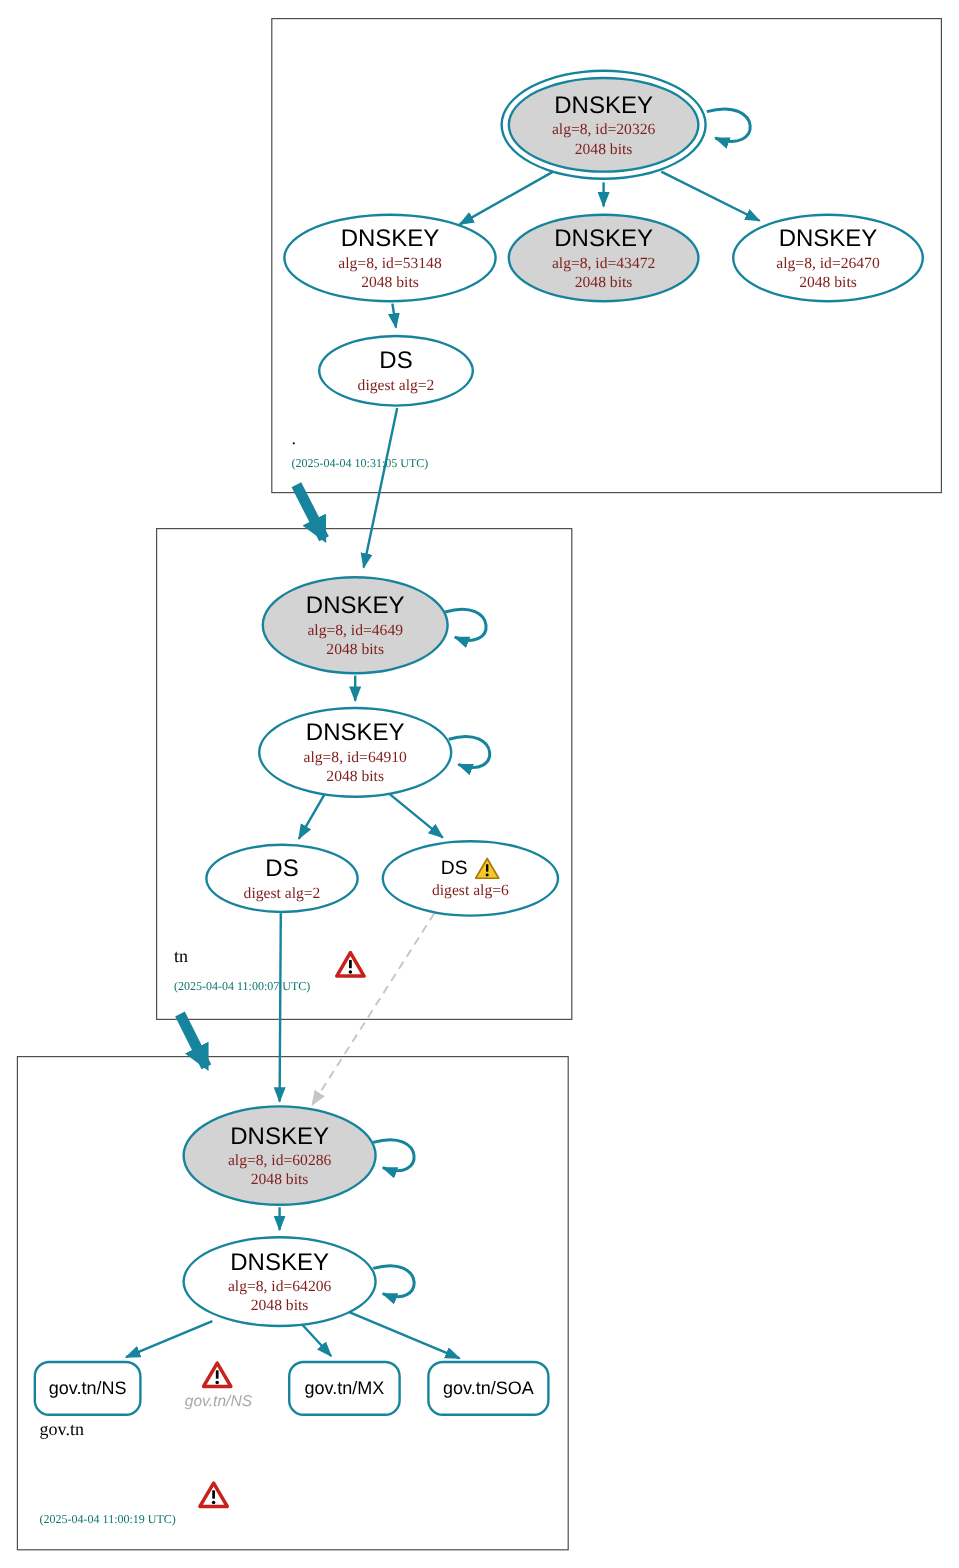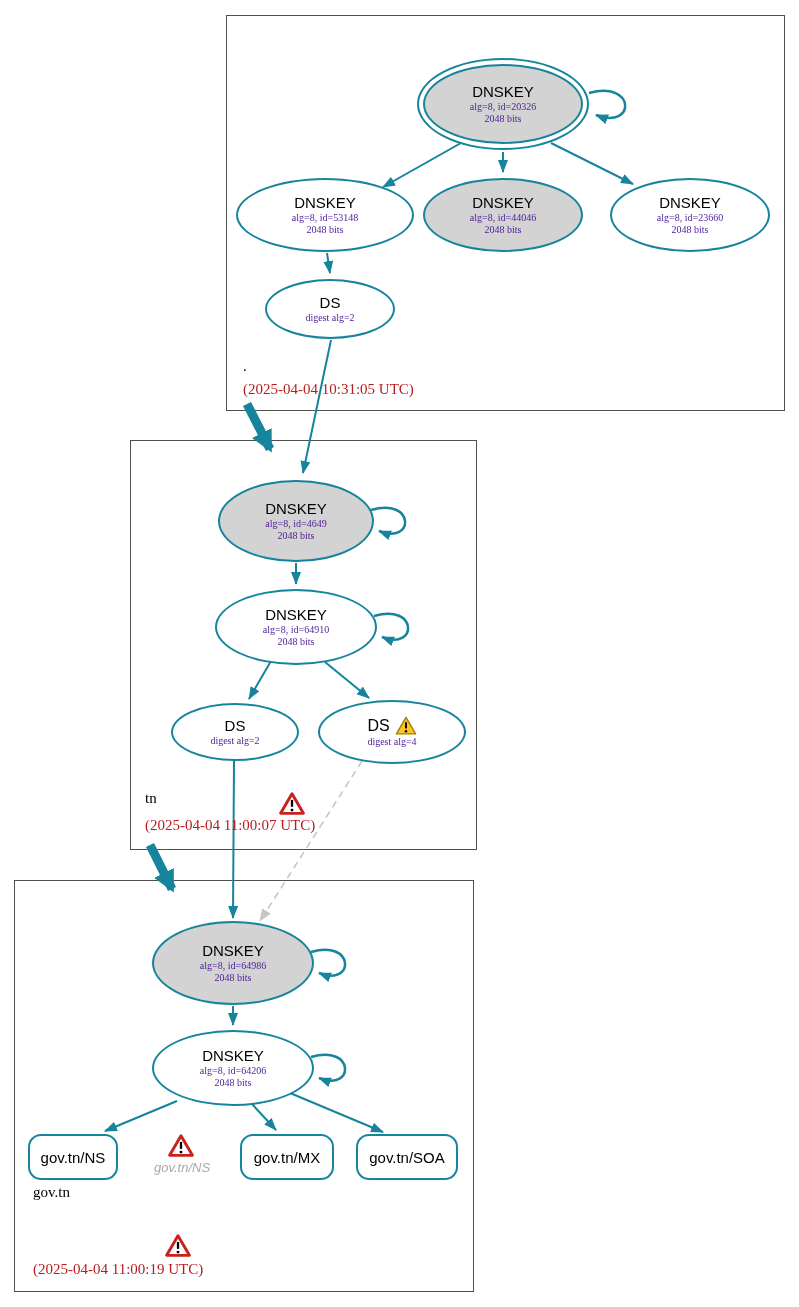--- a/index.html
+++ b/index.html
@@ -7,28 +7,28 @@
           font-family:"Liberation Serif", serif;}
   .zone-box{position:absolute;border:1px solid #4f4f4f;background:transparent;z-index:1;}
   .edges{position:absolute;left:0;top:0;z-index:5;pointer-events:none;}
   .node{position:absolute;z-index:10;display:flex;flex-direction:column;align-items:center;
         justify-content:center;text-align:center;box-sizing:border-box;background:#fff;}
   .ellipse{border:2.5px solid #16849c;border-radius:50%;}
   .gray{background:#d3d3d3;}
   .double{padding:4px;background:#fff;position:relative;}
   .double .ring{position:absolute;inset:4px;border:2.5px solid #16849c;border-radius:50%;
         background:#d3d3d3;display:flex;flex-direction:column;align-items:center;justify-content:center;}
-  .ntitle{font-family:"Liberation Sans", sans-serif;font-size:15px;color:#000;line-height:1.15;}
+  .ntitle{font-family:"Liberation Sans", sans-serif;font-size:20px;color:#000;line-height:1.15;}
   .ntitle-row{display:flex;align-items:center;gap:5px;font-family:"Liberation Sans", sans-serif;
         font-size:16px;color:#000;line-height:1.15;}
-  .ndetail{font-size:10px;color:#4c1d95;line-height:1.2;}
+  .ndetail{font-size:13px;color:#7f1d1d;line-height:1.2;}
   .rrset{border:2.5px solid #16849c;border-radius:13px;font-family:"Liberation Sans", sans-serif;
         font-size:15px;color:#000;}
   .zone-label{position:absolute;font-size:15px;color:#000;z-index:10;}
-  .zone-ts{position:absolute;font-size:15px;color:#b91c1c;z-index:10;}
+  .zone-ts{position:absolute;font-size:10px;color:#0f766e;z-index:10;}
   .warn-icon{position:absolute;z-index:11;}
   .error-rrset-label{position:absolute;z-index:11;font-family:"Liberation Sans", sans-serif;
         font-style:italic;font-size:13px;color:#a9a9a9;text-align:center;}
 </style>
 </head>
 <body>
 
 <div id="canvas">
 
   <div class="zone-box" style="left:226px;top:15px;width:557px;height:394px"></div>
@@ -82,27 +82,27 @@
   </div>
 
   <div class="node ellipse" style="left:236px;top:178px;width:178px;height:74px">
     <div class="ntitle">DNSKEY</div>
     <div class="ndetail">alg=8, id=53148</div>
     <div class="ndetail">2048 bits</div>
   </div>
 
   <div class="node ellipse gray" style="left:423px;top:178px;width:160px;height:74px">
     <div class="ntitle">DNSKEY</div>
-    <div class="ndetail">alg=8, id=44046</div>
+    <div class="ndetail">alg=8, id=43472</div>
     <div class="ndetail">2048 bits</div>
   </div>
 
   <div class="node ellipse" style="left:610px;top:178px;width:160px;height:74px">
     <div class="ntitle">DNSKEY</div>
-    <div class="ndetail">alg=8, id=23660</div>
+    <div class="ndetail">alg=8, id=26470</div>
     <div class="ndetail">2048 bits</div>
   </div>
 
   <div class="node ellipse" style="left:265px;top:279px;width:130px;height:60px">
     <div class="ntitle">DS</div>
     <div class="ndetail">digest alg=2</div>
   </div>
 
   <div class="zone-label" style="left:243px;top:358px">.</div>
   <div class="zone-ts" style="left:243px;top:381px">(2025-04-04 10:31:05 UTC)</div>
@@ -126,36 +126,36 @@
 
   <div class="node ellipse" style="left:318px;top:700px;width:148px;height:64px">
     <div class="ntitle-row">
       <span>DS</span>
       <svg width="22" height="20" viewBox="0 0 32 29">
         <path d="M16 2 L30 26 L2 26 Z" fill="#f8c72b" stroke="#a87b00" stroke-width="2" stroke-linejoin="round"></path>
         <rect x="14.6" y="9" width="2.8" height="9" fill="#000"></rect>
         <circle cx="16" cy="22" r="1.8" fill="#000"></circle>
       </svg>
     </div>
-    <div class="ndetail">digest alg=4</div>
+    <div class="ndetail">digest alg=6</div>
   </div>
 
   <div class="zone-label" style="left:145px;top:790px">tn</div>
   <div class="warn-icon" style="left:279px;top:792px">
     <svg width="26" height="24" viewBox="0 0 32 29">
       <path d="M16 2 L30 26 L2 26 Z" fill="#fff" stroke="#c9211e" stroke-width="3.6" stroke-linejoin="round"></path>
       <rect x="14.6" y="9.5" width="2.8" height="8.5" fill="#000"></rect>
       <circle cx="16" cy="22" r="1.8" fill="#000"></circle>
     </svg>
   </div>
   <div class="zone-ts" style="left:145px;top:817px">(2025-04-04 11:00:07 UTC)</div>
 
   <div class="node ellipse gray" style="left:152px;top:921px;width:162px;height:84px">
     <div class="ntitle">DNSKEY</div>
-    <div class="ndetail">alg=8, id=64986</div>
+    <div class="ndetail">alg=8, id=60286</div>
     <div class="ndetail">2048 bits</div>
   </div>
 
   <div class="node ellipse" style="left:152px;top:1030px;width:162px;height:76px">
     <div class="ntitle">DNSKEY</div>
     <div class="ndetail">alg=8, id=64206</div>
     <div class="ndetail">2048 bits</div>
   </div>
 
   <div class="node rrset" style="left:28px;top:1134px;width:90px;height:46px">

